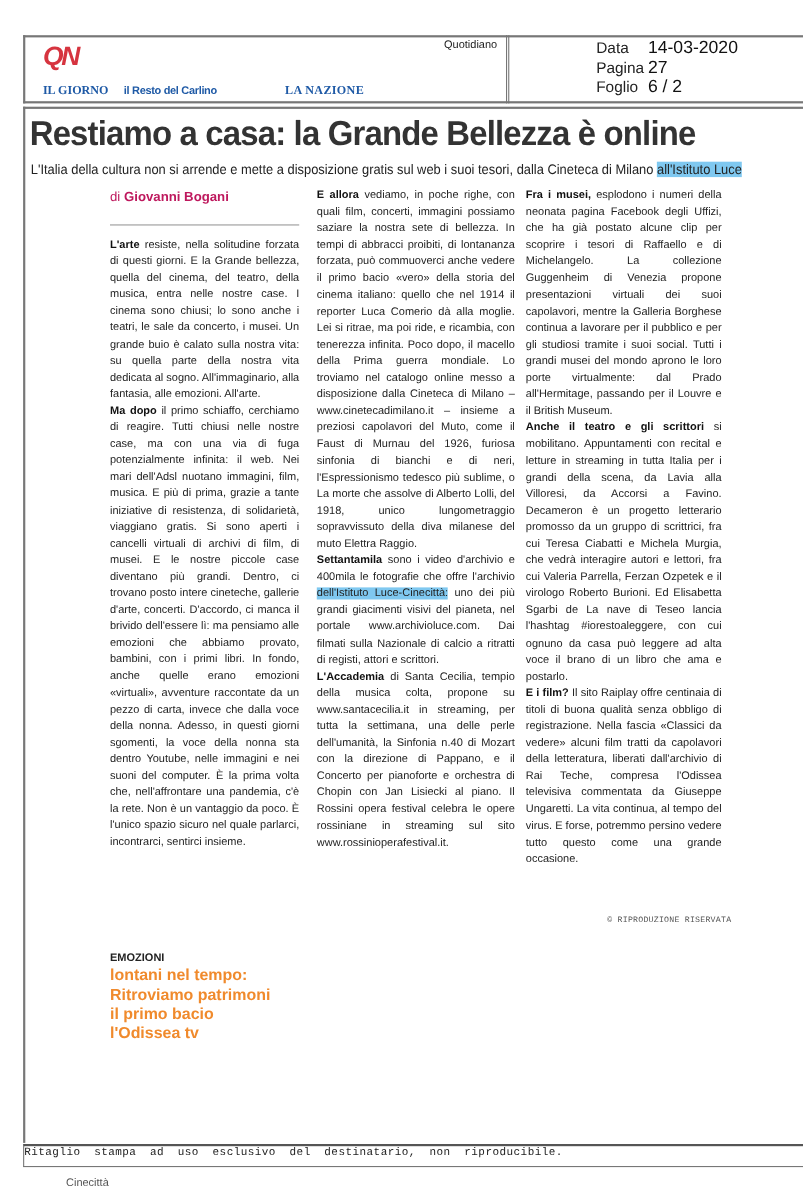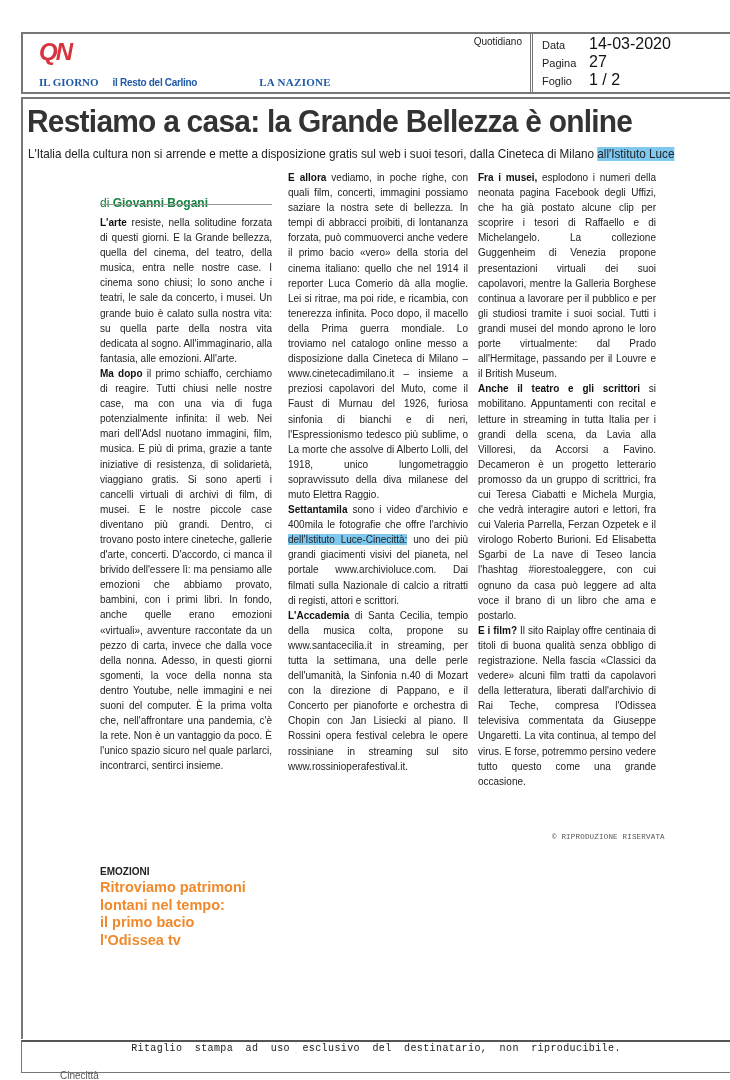--- a/index.html
+++ b/index.html
@@ -1,35 +1,35 @@
 <!DOCTYPE html>
 <html><head>
 <meta charset="utf-8">
 <style>
   html, body { margin:0; padding:0; background:#ffffff; }
   body { width:730px; height:1080px; position:relative; overflow:hidden; font-family:"Liberation Sans", sans-serif; color:#1a1a1a; }
   .frame-top { position:absolute; left:21px; top:32px; width:709px; height:62px; border:2px solid #777; border-right:none; box-sizing:border-box; }
-  .masthead { position:absolute; left:21px; top:32px; width:512px; height:62px; box-sizing:border-box; border-right:3px double #777; }
+  .masthead { position:absolute; left:21px; top:32px; width:442px; height:62px; box-sizing:border-box; border-right:3px double #777; }
   .logo-qn { position:absolute; left:18px; top:6px; font:italic 900 24px "Liberation Sans", sans-serif; color:#d6343f; letter-spacing:-2px; }
   .logo-row { position:absolute; left:18px; top:44px; display:flex; align-items:baseline; gap:14px; }
   .logo-giorno { font:900 11px "Liberation Serif", serif; color:#1f5aa6; }
   .logo-carlino { font:700 10px "Liberation Sans", sans-serif; color:#1f5aa6; letter-spacing:-0.3px; }
   .logo-nazione { font:900 11px "Liberation Serif", serif; color:#1f5aa6; letter-spacing:0.3px;margin-left:48px; }
   .quotidiano { position:absolute; right:8px; top:4px; font-size:10px; color:#222; }
   .meta { position:absolute; left:536px; top:32px; width:194px; height:62px; }
   .meta-row { position:absolute; left:6px; display:flex; align-items:baseline; }
-  .meta-label { width:47px; font-size:11px; color:#222; }
+  .meta-label { width:47px; font-size:14px; color:#222; }
   .meta-value { font-size:16px; color:#111; }
   .article-frame { position:absolute; left:21px; top:97px; width:709px; height:942px; border-left:2px solid #777; border-top:2px solid #777; box-sizing:border-box; }
-  .footer-bar { position:absolute; left:21px; top:1040px; width:709px; height:33px; border:1px solid #777; border-right:none; border-top:2px solid #555; box-sizing:border-box; font:10px "Liberation Mono", monospace; text-align:center; line-height:13px; color:#222; letter-spacing:0.4px; word-spacing:6px; }
+  .footer-bar { position:absolute; left:21px; top:1040px; width:709px; height:21px; border:1px solid #777; border-right:none; border-top:2px solid #555; box-sizing:border-box; font:10px "Liberation Mono", monospace; text-align:left; line-height:13px; color:#222; letter-spacing:0.4px; word-spacing:6px; }
   .below-footer { position:absolute; left:60px; top:1070px; font-size:10px; color:#555; }
   .headline { position:absolute; left:27px; top:103px; font:900 31.5px "Liberation Sans", sans-serif; color:#333; letter-spacing:-0.8px; white-space:nowrap; transform:scaleX(0.95); transform-origin:left; }
   .subhead { position:absolute; left:28px; top:147px; font-size:12.6px; color:#222; white-space:nowrap; transform:scaleX(0.93); transform-origin:left; }
   .hl { background:#7fc8f0; }
-  .byline { position:absolute; left:100px; top:196px; font-size:12px; color:#15803d; }
+  .byline { position:absolute; left:100px; top:172px; font-size:12px; color:#be185d; }
   .byline b { font-weight:700; }
   .byline-rule { position:absolute; left:100px; top:204px; width:172px; border-top:1px solid #999; }
   .col { position:absolute; font-size:10px; line-height:15.1px; color:#222; text-align:justify; hyphens:manual; }
   .col p { margin:0; }
   .col b { font-weight:700; color:#111; }
   .col1 { left:100px; top:215px; width:172px; }
   .col2 { left:288px; top:170px; width:180px; }
   .col3 { left:478px; top:170px; width:178px; }
   .copyright { position:absolute; left:552px; top:833px; font-size:7.5px; color:#555; letter-spacing:0.2px;font-family:Liberation Mono, monospace; }
   .kicker { position:absolute; left:100px; top:866px; font:900 10px "Liberation Sans", sans-serif; color:#222; }
@@ -54,21 +54,21 @@
   <div class="meta-row" style="top:3px">
     <span class="meta-label">Data</span>
     <span class="meta-value">14-03-2020</span>
   </div>
   <div class="meta-row" style="top:21px">
     <span class="meta-label">Pagina</span>
     <span class="meta-value">27</span>
   </div>
   <div class="meta-row" style="top:39px">
     <span class="meta-label">Foglio</span>
-    <span class="meta-value">1 / 2</span>
+    <span class="meta-value">6 / 2</span>
   </div>
 </div>
 
 <div class="article-frame"></div>
 
 <div class="headline">Restiamo a casa: la Grande Bellezza è online</div>
 <div class="subhead"><span>L'Italia della cultura non si arrende e mette a disposizione gratis sul web i suoi tesori, dalla Cineteca di Milano </span><span class="hl">all'Istituto Luce</span></div>
 
 <div class="byline"><span>di </span><b>Giovanni Bogani</b></div>
 <div class="byline-rule"></div>
@@ -87,20 +87,20 @@
 <div class="col col3">
   <p><b>Fra i musei,</b><span> esplodono i numeri della neonata pagina Facebook degli Uffizi, che ha già postato alcune clip per scoprire i tesori di Raffaello e di Michelangelo. La collezione Guggenheim di Venezia propone presentazioni virtuali dei suoi capolavori, mentre la Galleria Borghese continua a lavorare per il pubblico e per gli studiosi tramite i suoi social. Tutti i grandi musei del mondo aprono le loro porte virtualmente: dal Prado all'Hermitage, passando per il Louvre e il British Museum.</span></p>
   <p><b>Anche il teatro e gli scrittori</b><span> si mobilitano. Appuntamenti con recital e letture in streaming in tutta Italia per i grandi della scena, da Lavia alla Villoresi, da Accorsi a Favino. Decameron è un progetto letterario promosso da un gruppo di scrittrici, fra cui Teresa Ciabatti e Michela Murgia, che vedrà interagire autori e lettori, fra cui Valeria Parrella, Ferzan Ozpetek e il virologo Roberto Burioni. Ed Elisabetta Sgarbi de La nave di Teseo lancia l'hashtag #iorestoaleggere, con cui ognuno da casa può leggere ad alta voce il brano di un libro che ama e postarlo.</span></p>
   <p><b>E i film?</b><span> Il sito Raiplay offre centinaia di titoli di buona qualità senza obbligo di registrazione. Nella fascia «Classici da vedere» alcuni film tratti da capolavori della letteratura, liberati dall'archivio di Rai Teche, compresa l'Odissea televisiva commentata da Giuseppe Ungaretti. La vita continua, al tempo del virus. E forse, potremmo persino vedere tutto questo come una grande occasione.</span></p>
 </div>
 
 <div class="copyright">© RIPRODUZIONE RISERVATA</div>
 
 <div class="kicker">EMOZIONI</div>
 <div class="sidebar-quote">
+  <span>lontani nel tempo:</span>
   <span>Ritroviamo patrimoni</span>
-  <span>lontani nel tempo:</span>
   <span>il primo bacio</span>
   <span>l'Odissea tv</span>
 </div>
 
 <div class="footer-bar">Ritaglio stampa ad uso esclusivo del destinatario, non riproducibile.</div>
 <div class="below-footer">Cinecittà</div>
 
 </body></html>

